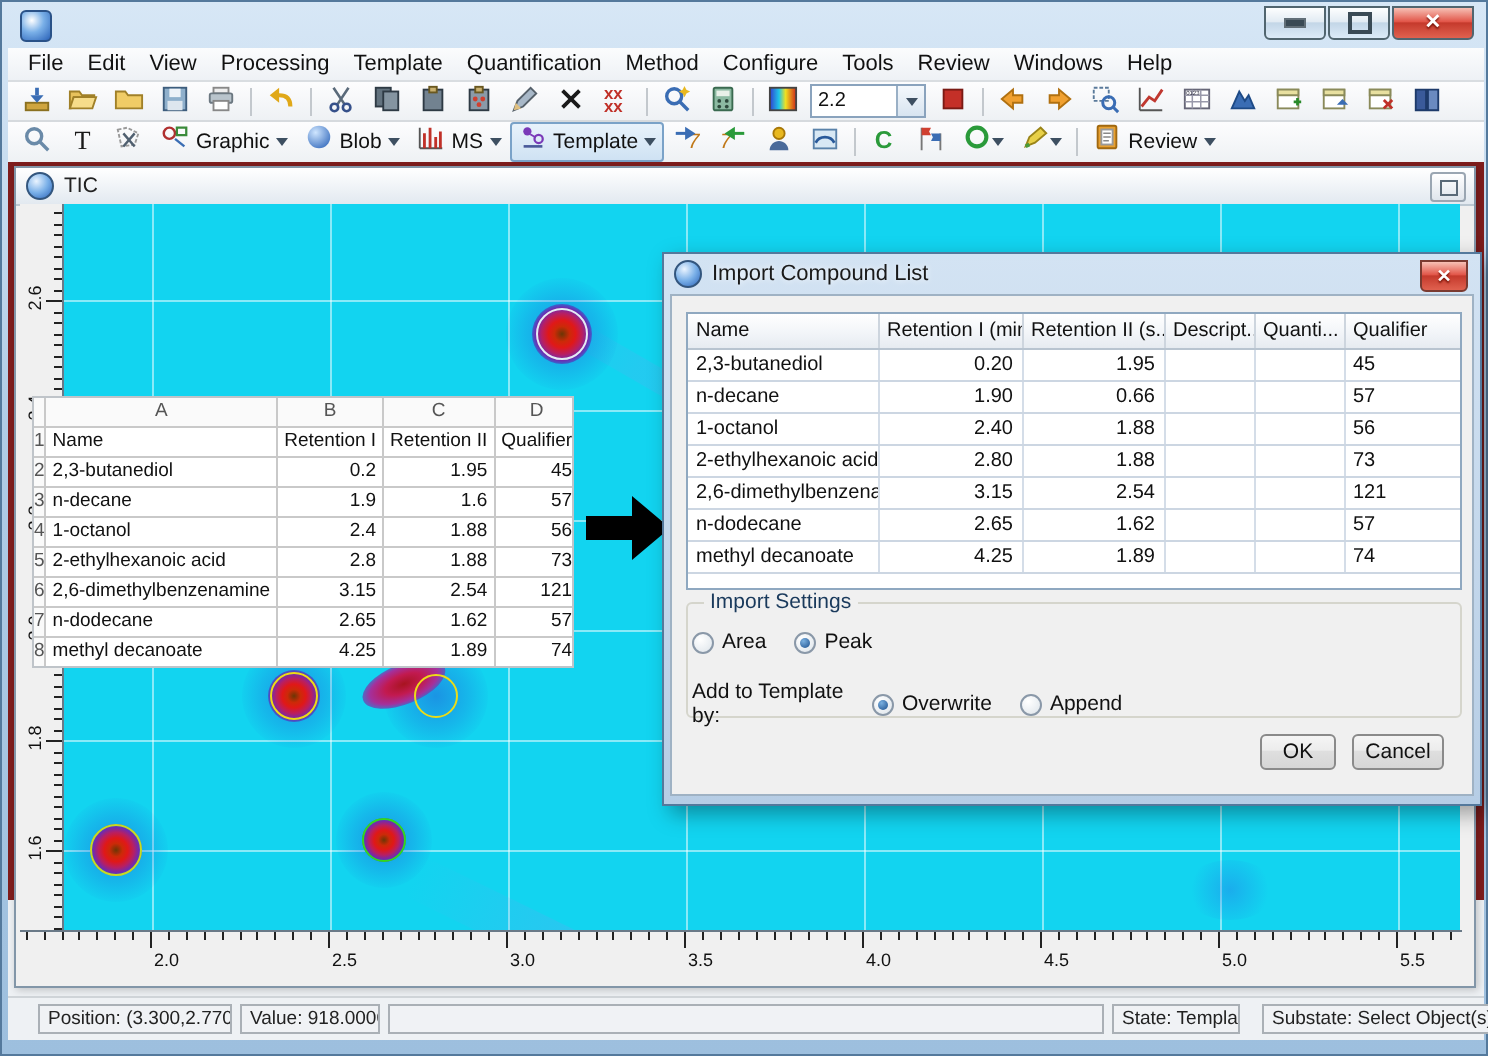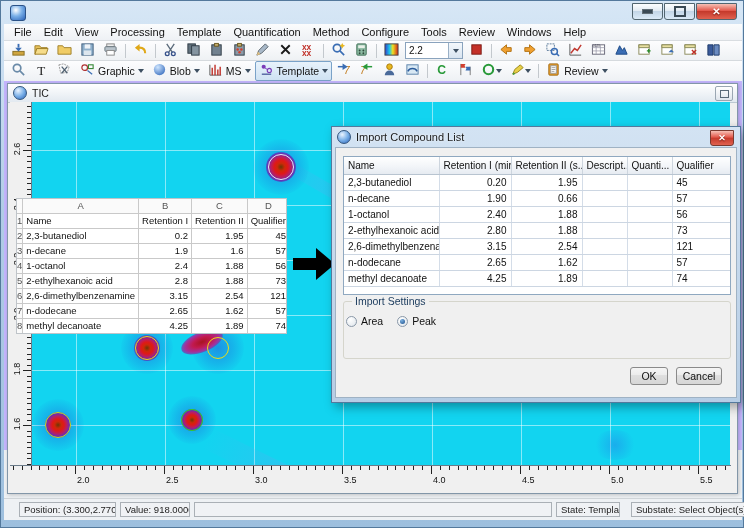--- a/index.html
+++ b/index.html
@@ -26,21 +26,21 @@
   .tbtn{width:21px;height:18px;display:inline-flex;align-items:flex-start;justify-content:center;border:1px solid transparent;border-radius:2px}
   .tsep{width:1px;height:14px;background:#c3c8cd;margin:0 3px}
   .combo{width:56px;height:15px;background:#fff;border:1px solid #8aa3bd;display:flex;align-items:center;margin:0 2px}
   .combo .cval{flex:1;font-size:10px;padding-left:3px;color:#111}
   .combo .carr{width:13px;height:100%;background:linear-gradient(#f4f8fc,#d8e4f0);border-left:1px solid #9ab0c6;display:flex;align-items:center;justify-content:center}
   .darr{width:0;height:0;border-left:3.5px solid transparent;border-right:3.5px solid transparent;border-top:4px solid #3d4f61}
   .ddbtn{display:inline-flex;align-items:center;height:18px;padding:0 3px;border:1px solid transparent;border-radius:2px}
   .ddbtn .dlabel{font-size:10.5px;color:#111;margin:0 3px}
   .ddbtn.pressed{background:linear-gradient(#e8f2fb,#cfe2f3);border:1px solid #7aa2c8}
   
-  #mdi{position:absolute;left:0;top:57px;width:738px;height:369px;background:#c4b5fd}
+  #mdi{position:absolute;left:0;top:57px;width:738px;height:369px;background:#7f1d1d}
   #tic{position:absolute;left:3px;top:2px;width:731px;height:411px;background:#f0f0f0;border:1px solid #8296a8;box-sizing:border-box;box-shadow:1px 1px 4px rgba(0,0,0,.2)}
   #tic-titlebar{height:18px;background:linear-gradient(#ffffff,#e2e9f0);border-bottom:1px solid #bcc8d2;display:flex;align-items:center}
   .orb{width:12px;height:12px;border-radius:50%;background:radial-gradient(circle at 35% 30%,#eaf4ff,#7ab0e8 50%,#2a62b8);border:1px solid #33567e;margin:0 5px 0 5px}
   #tic-title{font-size:10.5px;color:#222}
   #tic-btn{position:absolute;right:4px;top:2px;width:16px;height:13px;border:1px solid #9aa6b2;border-radius:2px;background:linear-gradient(#fff,#dfe5ec);display:flex;align-items:center;justify-content:center}
   #tic-btn .box{width:7px;height:6px;border:1px solid #5a6a78}
   #plot{position:absolute;left:24px;top:18px;width:698px;height:363px;overflow:hidden}
   #ruler-left{position:absolute;left:2px;top:18px;width:22px;height:363px;background:#f0f0f0;border-right:1px solid #6a7a88;box-sizing:border-box;overflow:hidden}
   #ruler-bottom{position:absolute;left:2px;top:381px;width:721px;height:26px;background:#f0f0f0;border-top:1px solid #6a7a88;box-sizing:border-box;overflow:hidden}
   .xtick{position:absolute;top:0;width:1px;background:#222}
@@ -832,20 +832,27 @@
               </div>
             <div class="groupbox">
               <span class="gtitle">Import Settings</span>
             </div>
             <div class="setrow" id="setrow1" style="top:167px">
             <span class="radio"></span>
                 <span class="rlabel">Area</span>
                 <span class="radio sel"></span>
                 <span class="rlabel">Peak</span>
               </div>
+            <div class="setrow" id="setrow2" style="top:192px">
+              <span class="setlabel" style="width:90px">Add to Template by:</span>
+            <span class="radio sel"></span>
+                <span class="rlabel">Overwrite</span>
+                <span class="radio"></span>
+                <span class="rlabel">Append</span>
+              </div>
             <div class="btn" id="btn-ok">OK</div>
             <div class="btn" id="btn-cancel">Cancel</div>
           </div>
         </div>
       </div>
     </div>
 
     <div id="statusbar">
       <div class="spanel" style="left:15px;width:97px">Position: (3.300,2.770)</div>
       <div class="spanel" style="left:116px;width:70px">Value: 918.0000</div>

